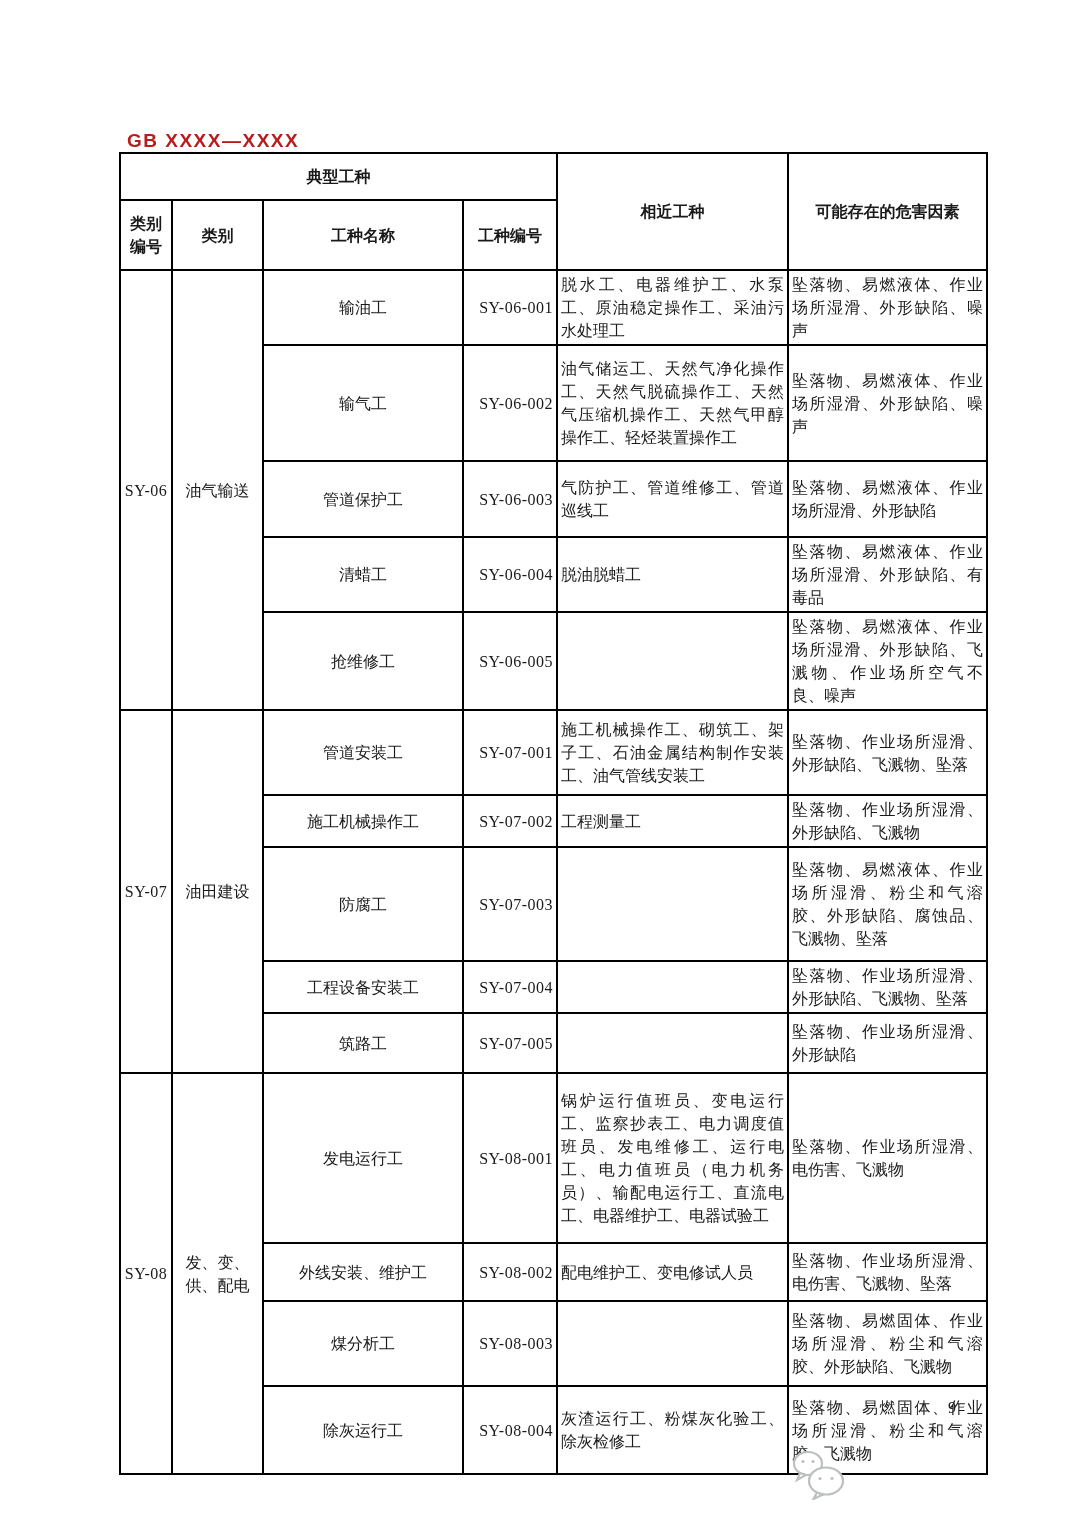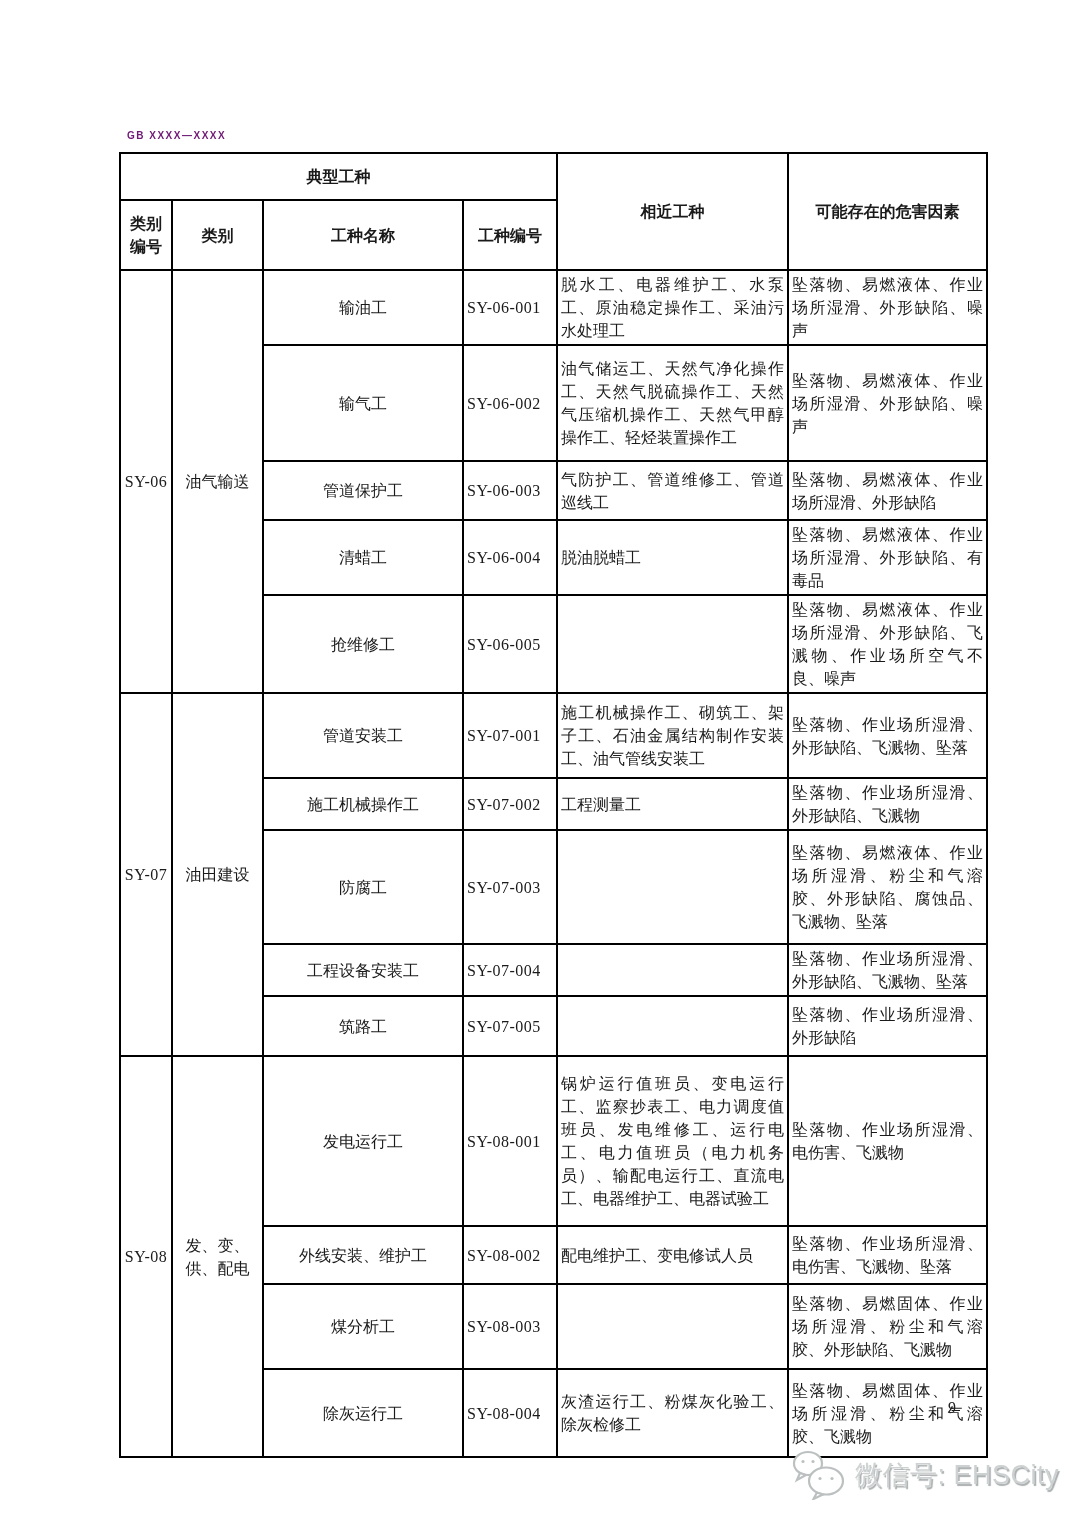--- a/index.html
+++ b/index.html
@@ -4,38 +4,38 @@
 <style>
   html,body{margin:0;padding:0;}
   body{
     width:1080px;height:1527px;background:#ffffff;position:relative;
     font-family:"Liberation Serif","DejaVu Serif",serif;color:#111;overflow:hidden;
   }
   .page{position:absolute;inset:0;}
   .doc-code{
     position:absolute;left:127px;top:130px;
     font-family:"Liberation Sans","DejaVu Sans",sans-serif;
-    font-weight:700;font-size:10px;letter-spacing:1.5px;color:#701a75;
+    font-weight:700;font-size:19px;letter-spacing:1.5px;color:#b91c1c;
   }
   table.jobs{
     position:absolute;left:119px;top:152px;width:867px;
     border-collapse:collapse;table-layout:fixed;
   }
   table.jobs th,table.jobs td{
     border:2px solid #000;vertical-align:middle;
     font-size:16px;line-height:23px;color:#1a1a1a;
     padding:2px 3px;word-break:break-all;overflow:hidden;
   }
   table.jobs th{
     font-family:"Liberation Sans","DejaVu Sans",sans-serif;
     font-weight:700;text-align:center;padding:11px 2px;
   }
   th.big{font-size:17px;}
   td.center{text-align:center;}
-  td.job-no{text-align:left;font-size:15px;letter-spacing:.5px;}
+  td.job-no{text-align:right;font-size:15px;letter-spacing:.5px;}
   td.cat-no{text-align:center;font-size:15px;letter-spacing:.5px;padding:1px 1px;}
   td.similar,td.hazards{text-align:justify;padding:2px 3px 2px 4px;}
   .page-number{
     position:absolute;left:948px;top:1399px;font-size:16px;color:#222;
   }
   .watermark{
     position:absolute;left:792px;top:1450px;display:flex;align-items:center;gap:9px;
   }
   .watermark-text{
     font-family:"Liberation Sans","DejaVu Sans",sans-serif;
@@ -80,21 +80,21 @@
           <td class="job-no">SY-06-001</td>
           <td class="similar">脱水工、电器维护工、水泵工、原油稳定操作工、采油污水处理工</td>
           <td class="hazards">坠落物、易燃液体、作业场所湿滑、外形缺陷、噪声</td>
         </tr>
         <tr style="height: 116px;">
           <td class="center">输气工</td>
           <td class="job-no">SY-06-002</td>
           <td class="similar">油气储运工、天然气净化操作工、天然气脱硫操作工、天然气压缩机操作工、天然气甲醇操作工、轻烃装置操作工</td>
           <td class="hazards">坠落物、易燃液体、作业场所湿滑、外形缺陷、噪声</td>
         </tr>
-        <tr style="height: 59px;">
+        <tr style="height: 76px;">
           <td class="center">管道保护工</td>
           <td class="job-no">SY-06-003</td>
           <td class="similar">气防护工、管道维修工、管道巡线工</td>
           <td class="hazards">坠落物、易燃液体、作业场所湿滑、外形缺陷</td>
         </tr>
         <tr style="height: 56px;">
           <td class="center">清蜡工</td>
           <td class="job-no">SY-06-004</td>
           <td class="similar">脱油脱蜡工</td>
           <td class="hazards">坠落物、易燃液体、作业场所湿滑、外形缺陷、有毒品</td>
@@ -176,16 +176,15 @@
       </g>
       <circle cx="11" cy="11.5" r="1.6" fill="#bcc0c0"></circle>
       <circle cx="21" cy="11.5" r="1.6" fill="#bcc0c0"></circle>
       <g fill="#ffffff" stroke="#bcc0c0" stroke-width="2.2">
         <ellipse cx="34" cy="31" rx="17" ry="13.5"></ellipse>
         <path d="M25 42.5 L21.5 49 L31 44.5 Z"></path>
       </g>
       <circle cx="28" cy="28.5" r="1.6" fill="#bcc0c0"></circle>
       <circle cx="40" cy="28.5" r="1.6" fill="#bcc0c0"></circle>
     </svg>
-    <span class="watermark-text">微信号: EHSCity</span>
   </div>
 
 </div>
 
 </body></html>

